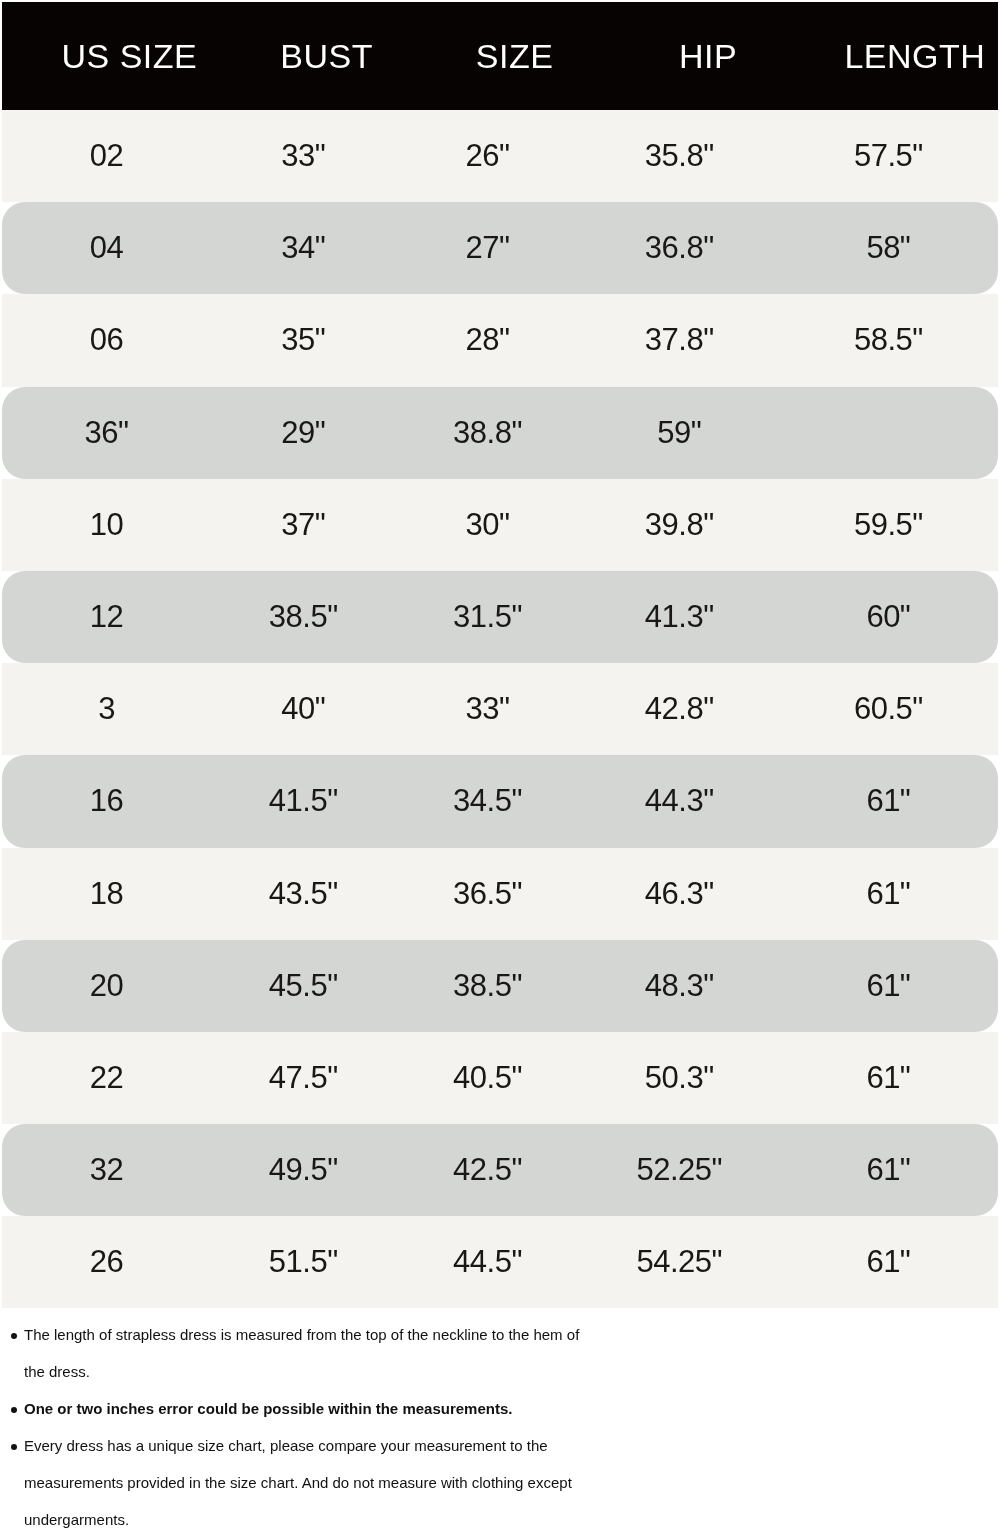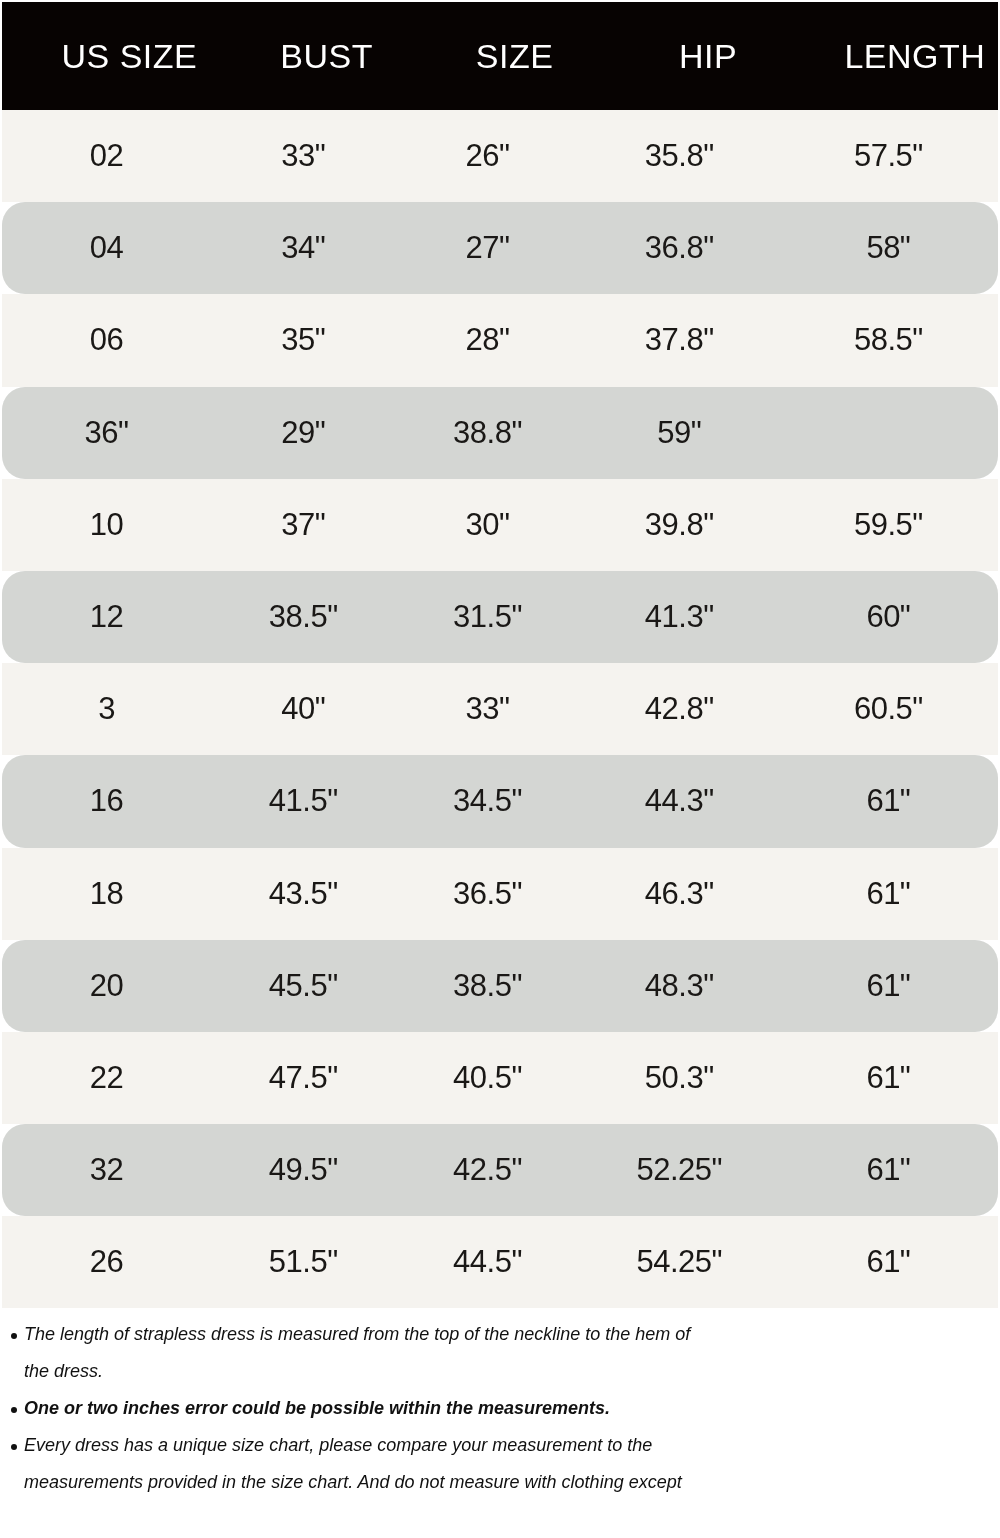--- a/index.html
+++ b/index.html
@@ -31,23 +31,22 @@
   }
   .th:nth-child(1),.td:nth-child(1){width:21%;}
   .th:nth-child(2),.td:nth-child(2){width:18.5%;}
   .th:nth-child(3),.td:nth-child(3){width:18.5%;}
   .th:nth-child(4),.td:nth-child(4){width:20%;}
   .th:nth-child(5),.td:nth-child(5){width:22%;}
   
   .notes{padding:8px 14px 0 0;background:var(--page-bg,#ffffff);}
   .note{
     position:relative;padding-left:22px;
-    font-size:18px;line-height:37px;
+    font-size:15px;line-height:37px;
     color:var(--note-text,#111111);
-    font-style:italic;
   }
   .note.bold{font-weight:bold;}
   .bullet{
     position:absolute;left:9px;top:17px;
     width:6px;height:6px;border-radius:50%;
     background:var(--note-text,#111111);
   }
   .note-line{white-space:nowrap;}
 </style>
 </head>
@@ -162,15 +161,16 @@
         <div class="note-line">the dress.</div>
       </div>
       <div class="note bold">
         <span class="bullet"></span>
         <div class="note-line">One or two inches error could be possible within the measurements.</div>
       </div>
       <div class="note">
         <span class="bullet"></span>
         <div class="note-line">Every dress has a unique size chart, please compare your measurement to the</div>
         <div class="note-line">measurements provided in the size chart. And do not measure with clothing except</div>
+        <div class="note-line">undergarments.</div>
       </div>
     </div>
 </div>
 
 </body></html>

